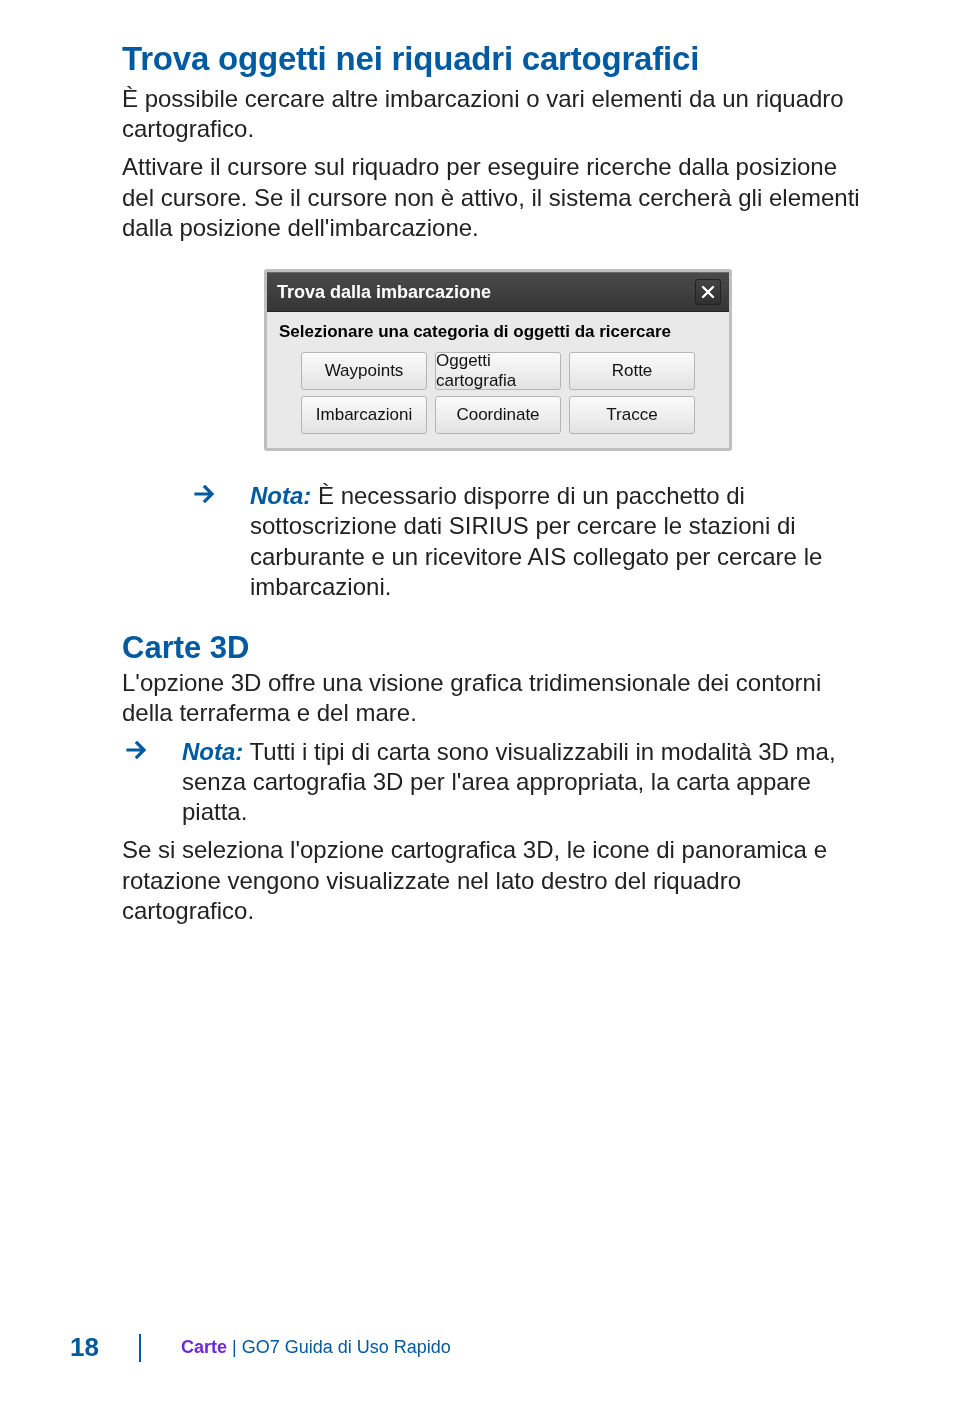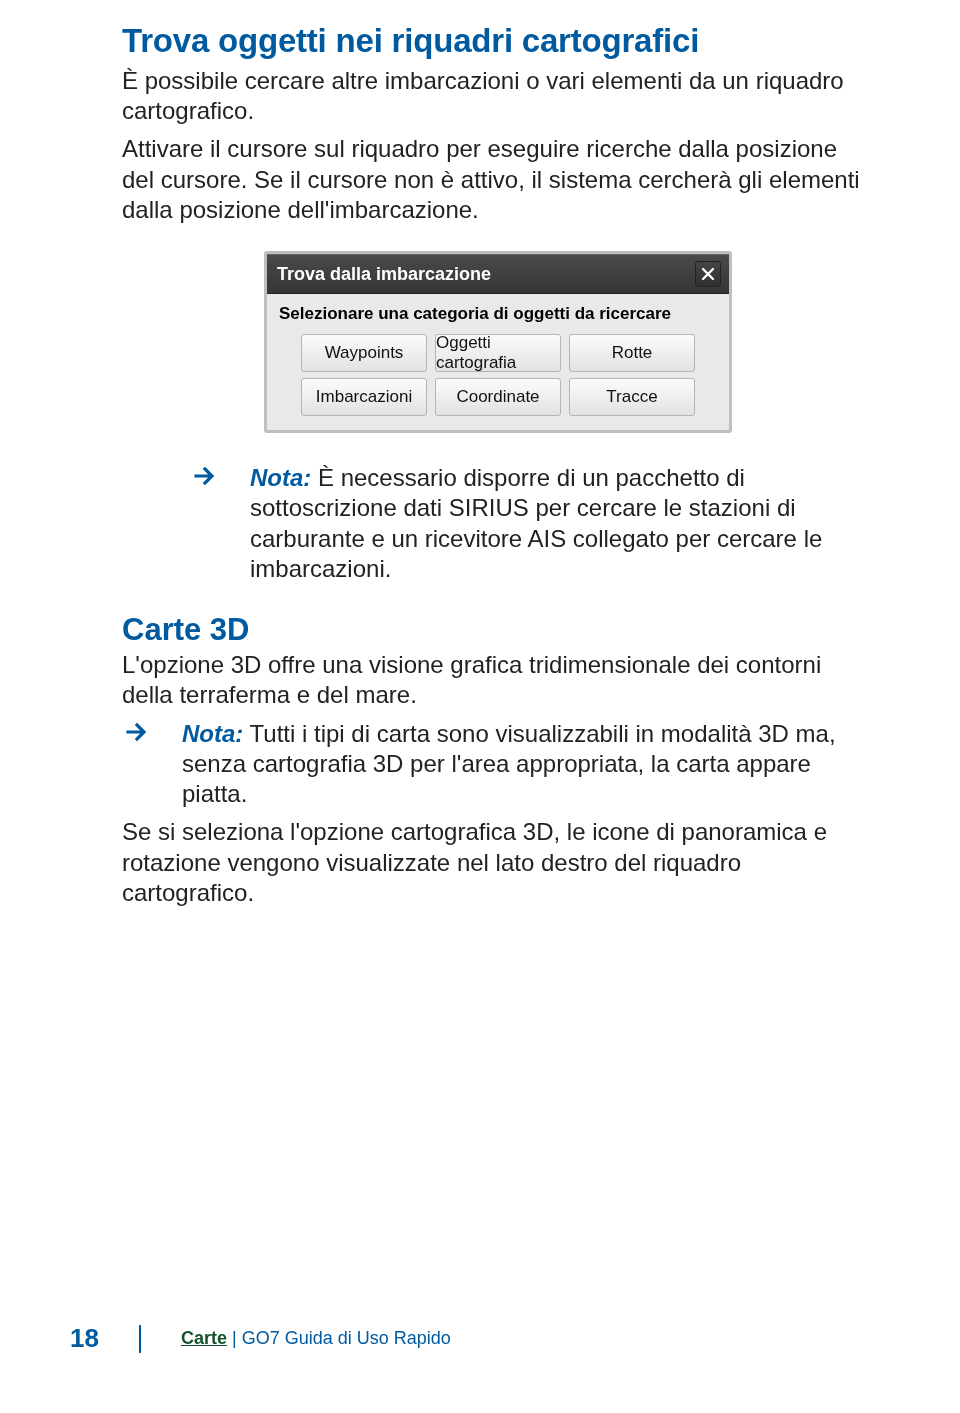--- a/index.html
+++ b/index.html
@@ -5,21 +5,21 @@
   * { box-sizing: border-box; margin: 0; padding: 0; }
   body {
     width: 960px;
     height: 1413px;
     background: #fff;
     font-family: "Segoe UI", "Myriad Pro", Arial, sans-serif;
     color: #222;
     position: relative;
   }
   .page {
-    padding: 22px 86px 0 122px;
+    padding: 40px 86px 0 122px;
   }
   .h1 {
     color: #005aa0;
     font-size: 33px;
     font-weight: 700;
     letter-spacing: -0.2px;
     margin-bottom: 6px;
   }
   .body-text {
     font-size: 24px;
@@ -111,40 +111,39 @@
   }
   .h2 {
     color: #005aa0;
     font-size: 31px;
     font-weight: 700;
     margin-bottom: 2px;
   }
   .footer {
     position: absolute;
     left: 70px;
-    bottom: 59px;
+    bottom: 50px;
     display: flex;
     align-items: center;
     gap: 40px;
     font-size: 18px;
   }
   .page-num {
     color: #005aa0;
     font-weight: 700;
     font-size: 26px;
   }
   .footer-divider {
     width: 2px;
     height: 28px;
     background: #005aa0;
   }
   .footer-title {
-    color: #14532d;
-    font-weight: 700;
-    text-decoration: underline;
+    color: #6d28d9;
+    font-weight: 700;
   }
   .footer-secondary {
     color: #005aa0;
     font-weight: 400;
   }
 </style>
 </head>
 <body>
 
 <div class="page">

